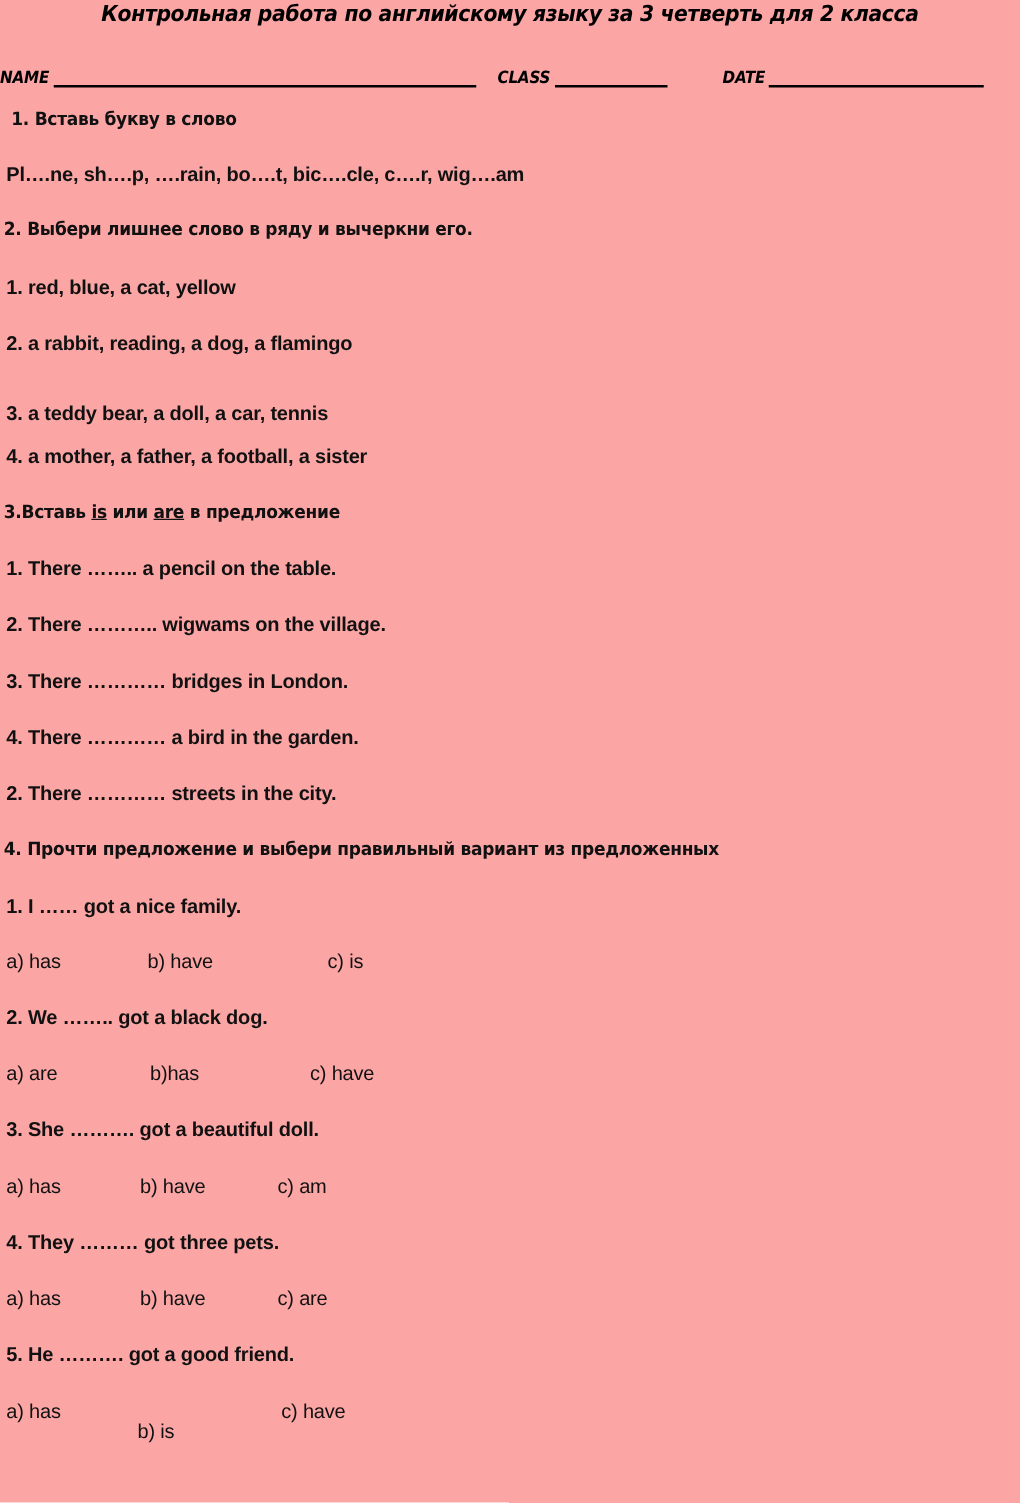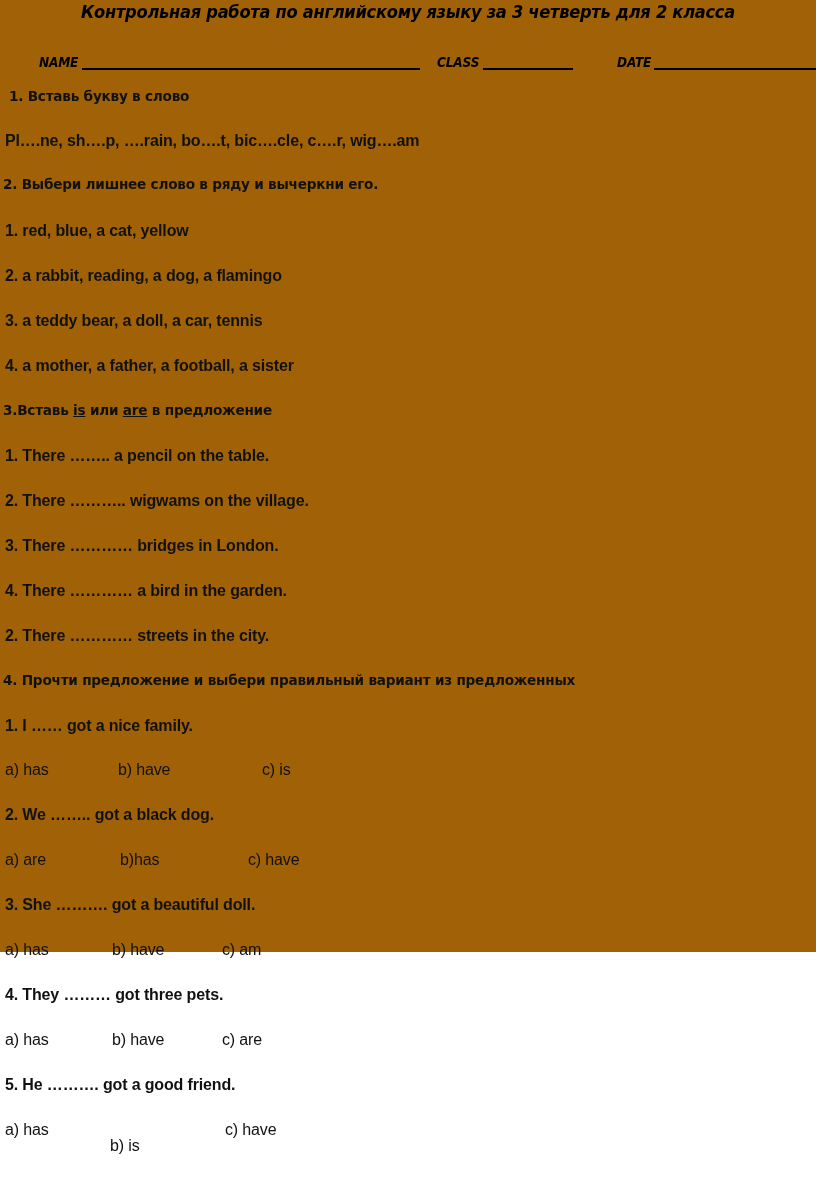--- a/index.html
+++ b/index.html
@@ -11,22 +11,22 @@
     width: 816px;
     height: 1202px;
     position: relative;
     font-family: "Liberation Sans", sans-serif;
     color: #111111;
     overflow: hidden;
   }
   .page {
     position: relative;
     width: 816px;
-    height: 952px;
-    background: #a16207;
+    height: 1202px;
+    background: #fca5a5;
   }
 
   
   .doc-title {
     position: absolute;
     left: 0;
     top: 2px;
     width: 816px;
     text-align: center;
     font-family: "DejaVu Sans", sans-serif;
@@ -47,21 +47,20 @@
     top: 44px;
     width: 816px;
     height: 26px;
   }
   .idfield {
     position: absolute;
     bottom: 0;
     display: flex;
     align-items: flex-end;
     white-space: nowrap;
-    padding-left: 39px;
   }
   .idlabel {
     font-family: "DejaVu Sans", sans-serif;
     font-weight: bold;
     font-style: italic;
     font-size: 13.5px;
     letter-spacing: -0.2px;
     transform: scaleX(0.9);
     transform-origin: left bottom;
     color: #000;
@@ -138,21 +137,21 @@
       <span class="idline"></span>
     </div>
   </div>
 
   <div class="line task-head" style="left:9px; top:88px;">1. Вставь букву в слово</div>
   <div class="line body-line" style="left:5px; top:132px;">Pl….ne,  sh….p,  ….rain,  bo….t, bic….cle, c….r, wig….am</div>
 
   <div class="line task-head" style="left:3px; top:176px;">2. Выбери лишнее слово в ряду и вычеркни его.</div>
   <div class="line body-line" style="left:5px; top:222px;">1. red,  blue,  a cat,  yellow</div>
   <div class="line body-line" style="left:5px; top:267px;">2. a rabbit,  reading,  a dog,  a flamingo</div>
-  <div class="line body-line" style="left:5px; top:312px;">3. a teddy bear,  a doll,  a car,  tennis</div>
+  <div class="line body-line" style="left:5px; top:323px;">3. a teddy bear,  a doll,  a car,  tennis</div>
   <div class="line body-line" style="left:5px; top:357px;">4. a mother,  a father,  a football,  a sister</div>
 
   <div class="line task-head" style="left:3px; top:402px;">
     <span>3.Вставь </span><span class="u">is</span><span>  или </span><span class="u">are</span><span> в предложение</span>
   </div>
   <div class="line body-line" style="left:5px; top:447px;">1. There …….. a pencil on the table.</div>
   <div class="line body-line" style="left:5px; top:492px;">2. There ……….. wigwams on the village.</div>
   <div class="line body-line" style="left:5px; top:537px;">3. There ………… bridges in London.</div>
   <div class="line body-line" style="left:5px; top:582px;">4. There ………… a bird in the garden.</div>
   <div class="line body-line" style="left:5px; top:627px;">2. There ………… streets in the city.</div>

